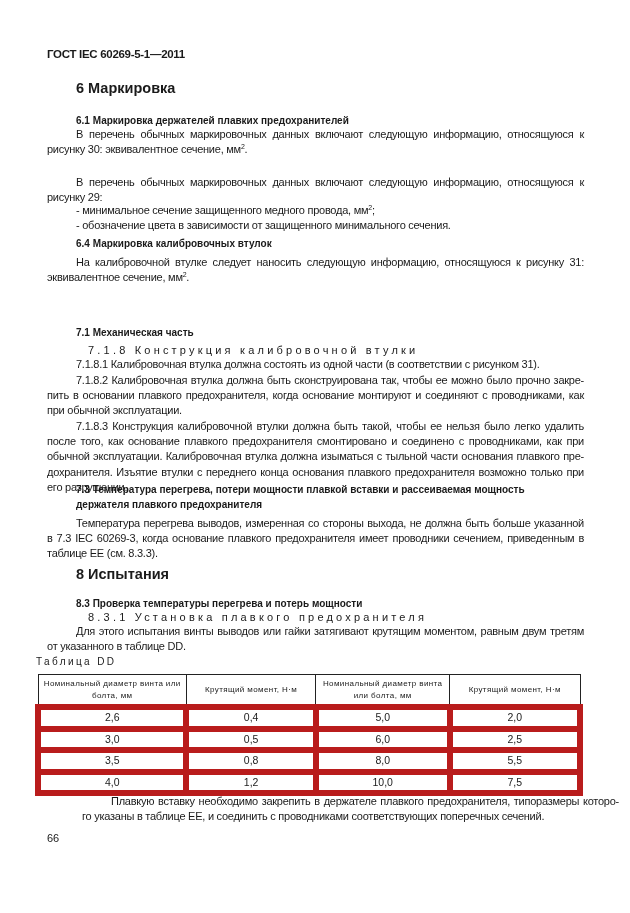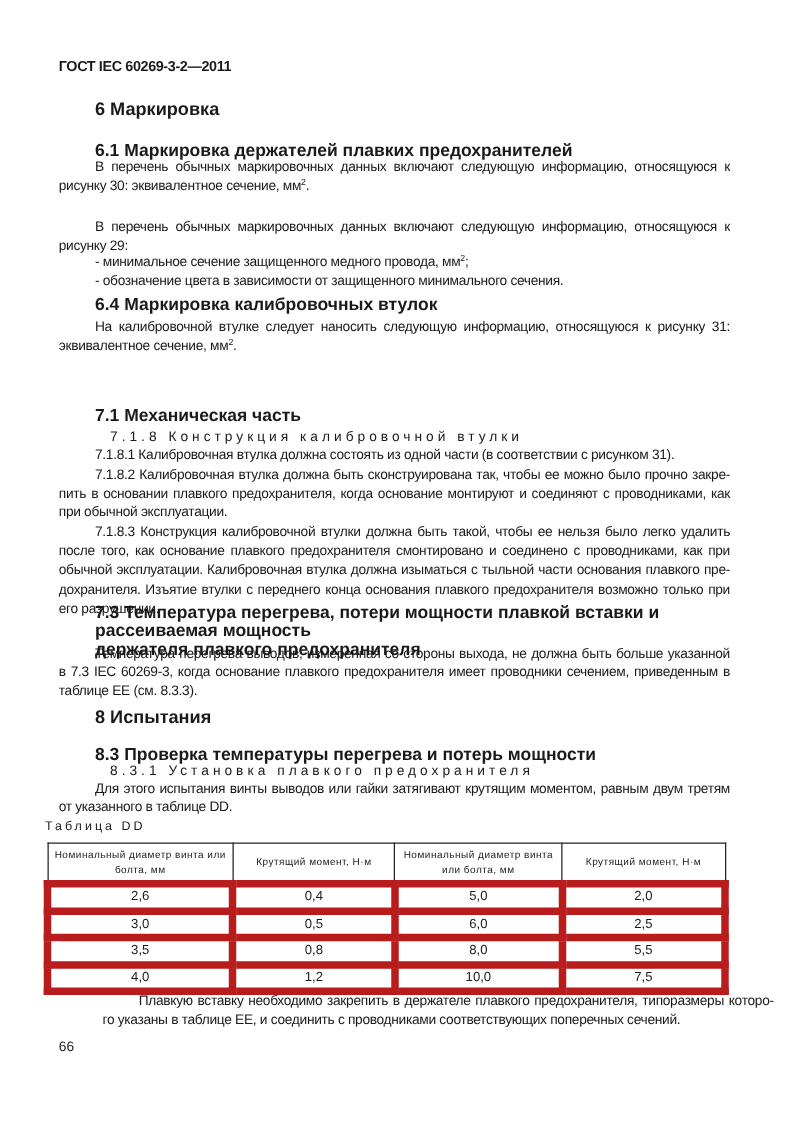--- a/index.html
+++ b/index.html
@@ -4,21 +4,21 @@
 <style>
   html, body { margin: 0; padding: 0; background: #ffffff; }
   body {
     width: 630px; height: 913px; position: relative; overflow: hidden;
     font-family: "Liberation Sans", sans-serif; color: #1a1a1a;
   }
   .page { position: absolute; left: 0; top: 0; width: 630px; height: 913px; }
   .abs { position: absolute; }
   .hdr { left: 47px; top: 48px; font-size: 11.5px; font-weight: bold; letter-spacing: -0.3px; }
   .h1 { left: 76px; font-size: 14.5px; font-weight: bold; }
-  .h2 { left: 76px; font-size: 14px; font-weight: bold; line-height: 15px; width: 505px; }
+  .h2 { left: 76px; font-size: 10px; font-weight: bold; line-height: 15px; width: 505px; }
   .p { left: 47px; width: 537px; font-size: 11px; line-height: 15.2px; text-align: justify; letter-spacing: -0.25px; }
   .p .ind { display: inline-block; width: 29px; }
   .spaced { left: 76px; font-size: 11px; letter-spacing: 3.2px; line-height: 15px; margin-left: 12px; }
   .li { left: 76px; font-size: 11px; line-height: 15px; letter-spacing: -0.25px; }
   sup { font-size: 7px; vertical-align: 4px; line-height: 0; }
   .tcap { left: 36px; top: 656px; font-size: 10px; letter-spacing: 2.4px; }
   table.dd {
     position: absolute; left: 35px; top: 674px; width: 548px;
     border-collapse: collapse; font-size: 10.5px;
   }
@@ -27,21 +27,21 @@
     height: 29px; border: 1px solid #222; border-bottom: 3px double #222; text-align: center; padding: 0 4px;
   }
   table.dd td { border: 6px solid #b91c1c; text-align: center; height: 15.5px; padding: 0; line-height: 15px; }
   .pnum { left: 47px; top: 832px; font-size: 11px; }
 </style>
 </head>
 <body>
 
 <div class="page">
 
-  <div class="abs hdr">ГОСТ IEC 60269-3-2—2011</div>
+  <div class="abs hdr">ГОСТ IEC 60269-5-1—2011</div>
 
   <div class="abs h1" style="top:80px;">6 Маркировка</div>
 
   <div class="abs h2" style="top:113px;">6.1 Маркировка держателей плавких предохранителей</div>
   <div class="abs p" style="top:127px;">
     <div style="text-align:justify;text-align-last:justify;"><span class="ind"></span><span>В перечень обычных маркировочных данных включают следующую информацию, относящуюся к</span></div>
     <div><span>рисунку 30: эквивалентное сечение, мм</span><sup>2</sup><span>.</span></div>
   </div>
 
   <div class="abs p" style="top:175px;">

